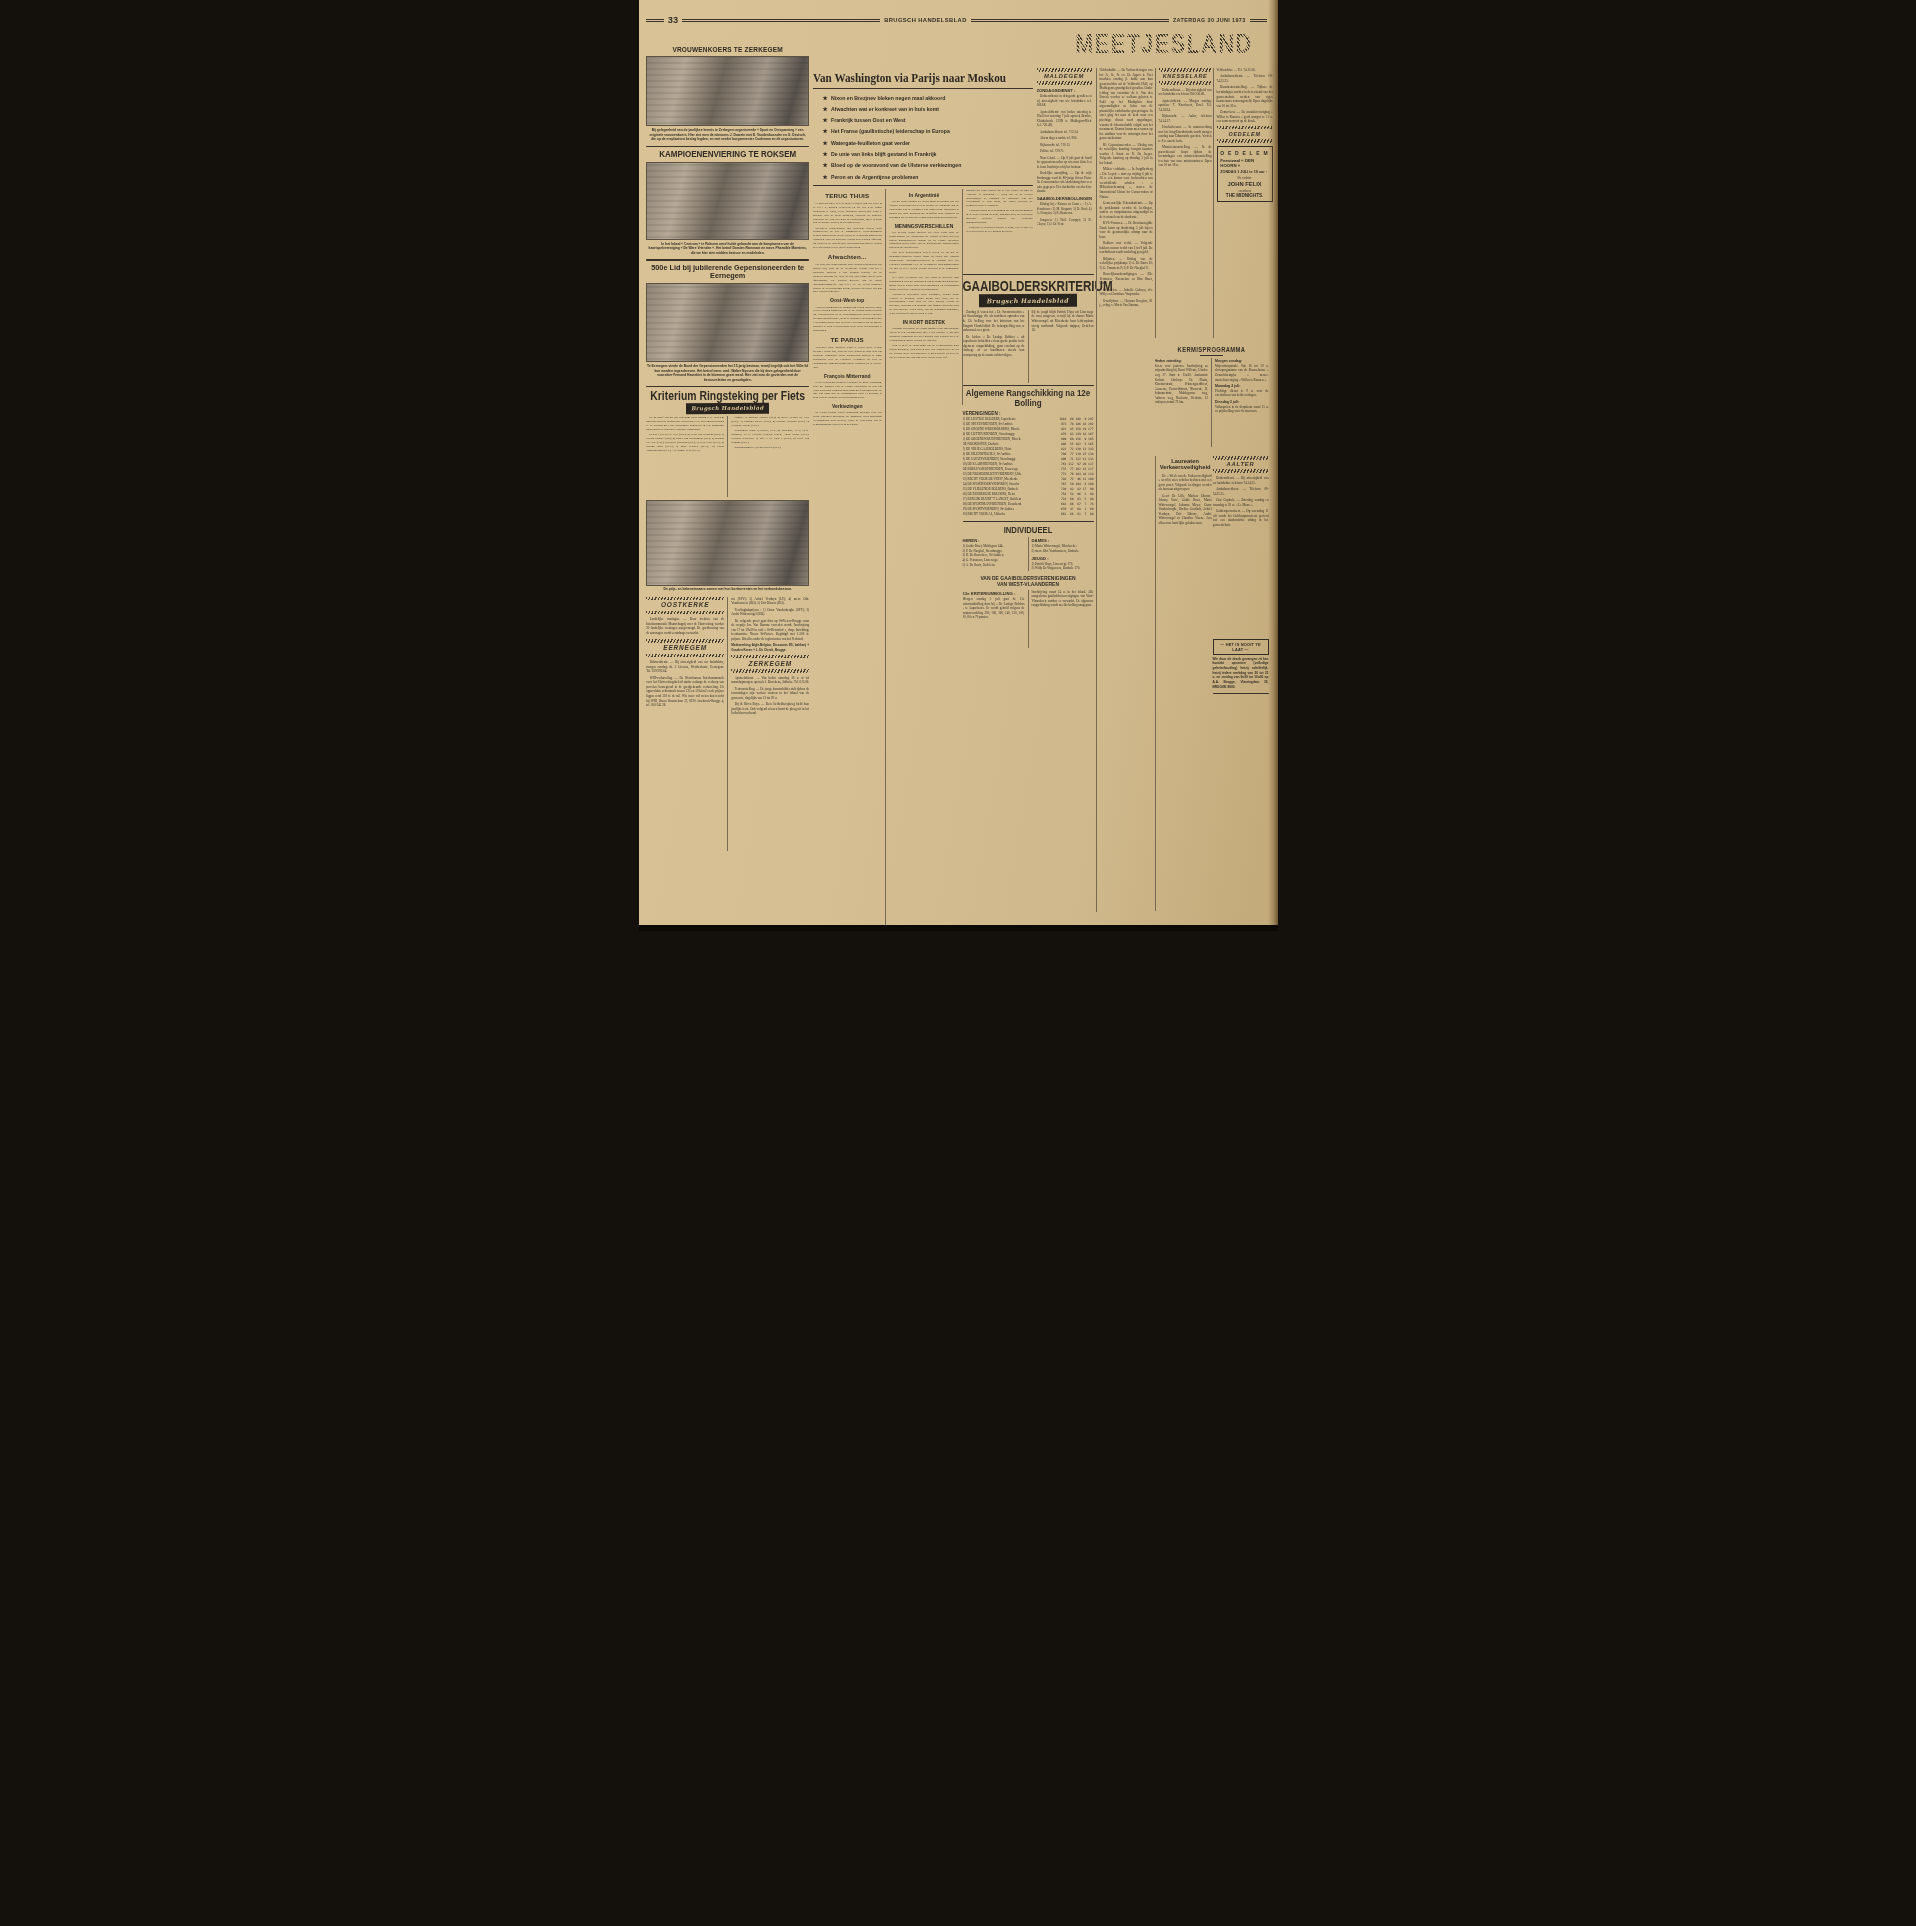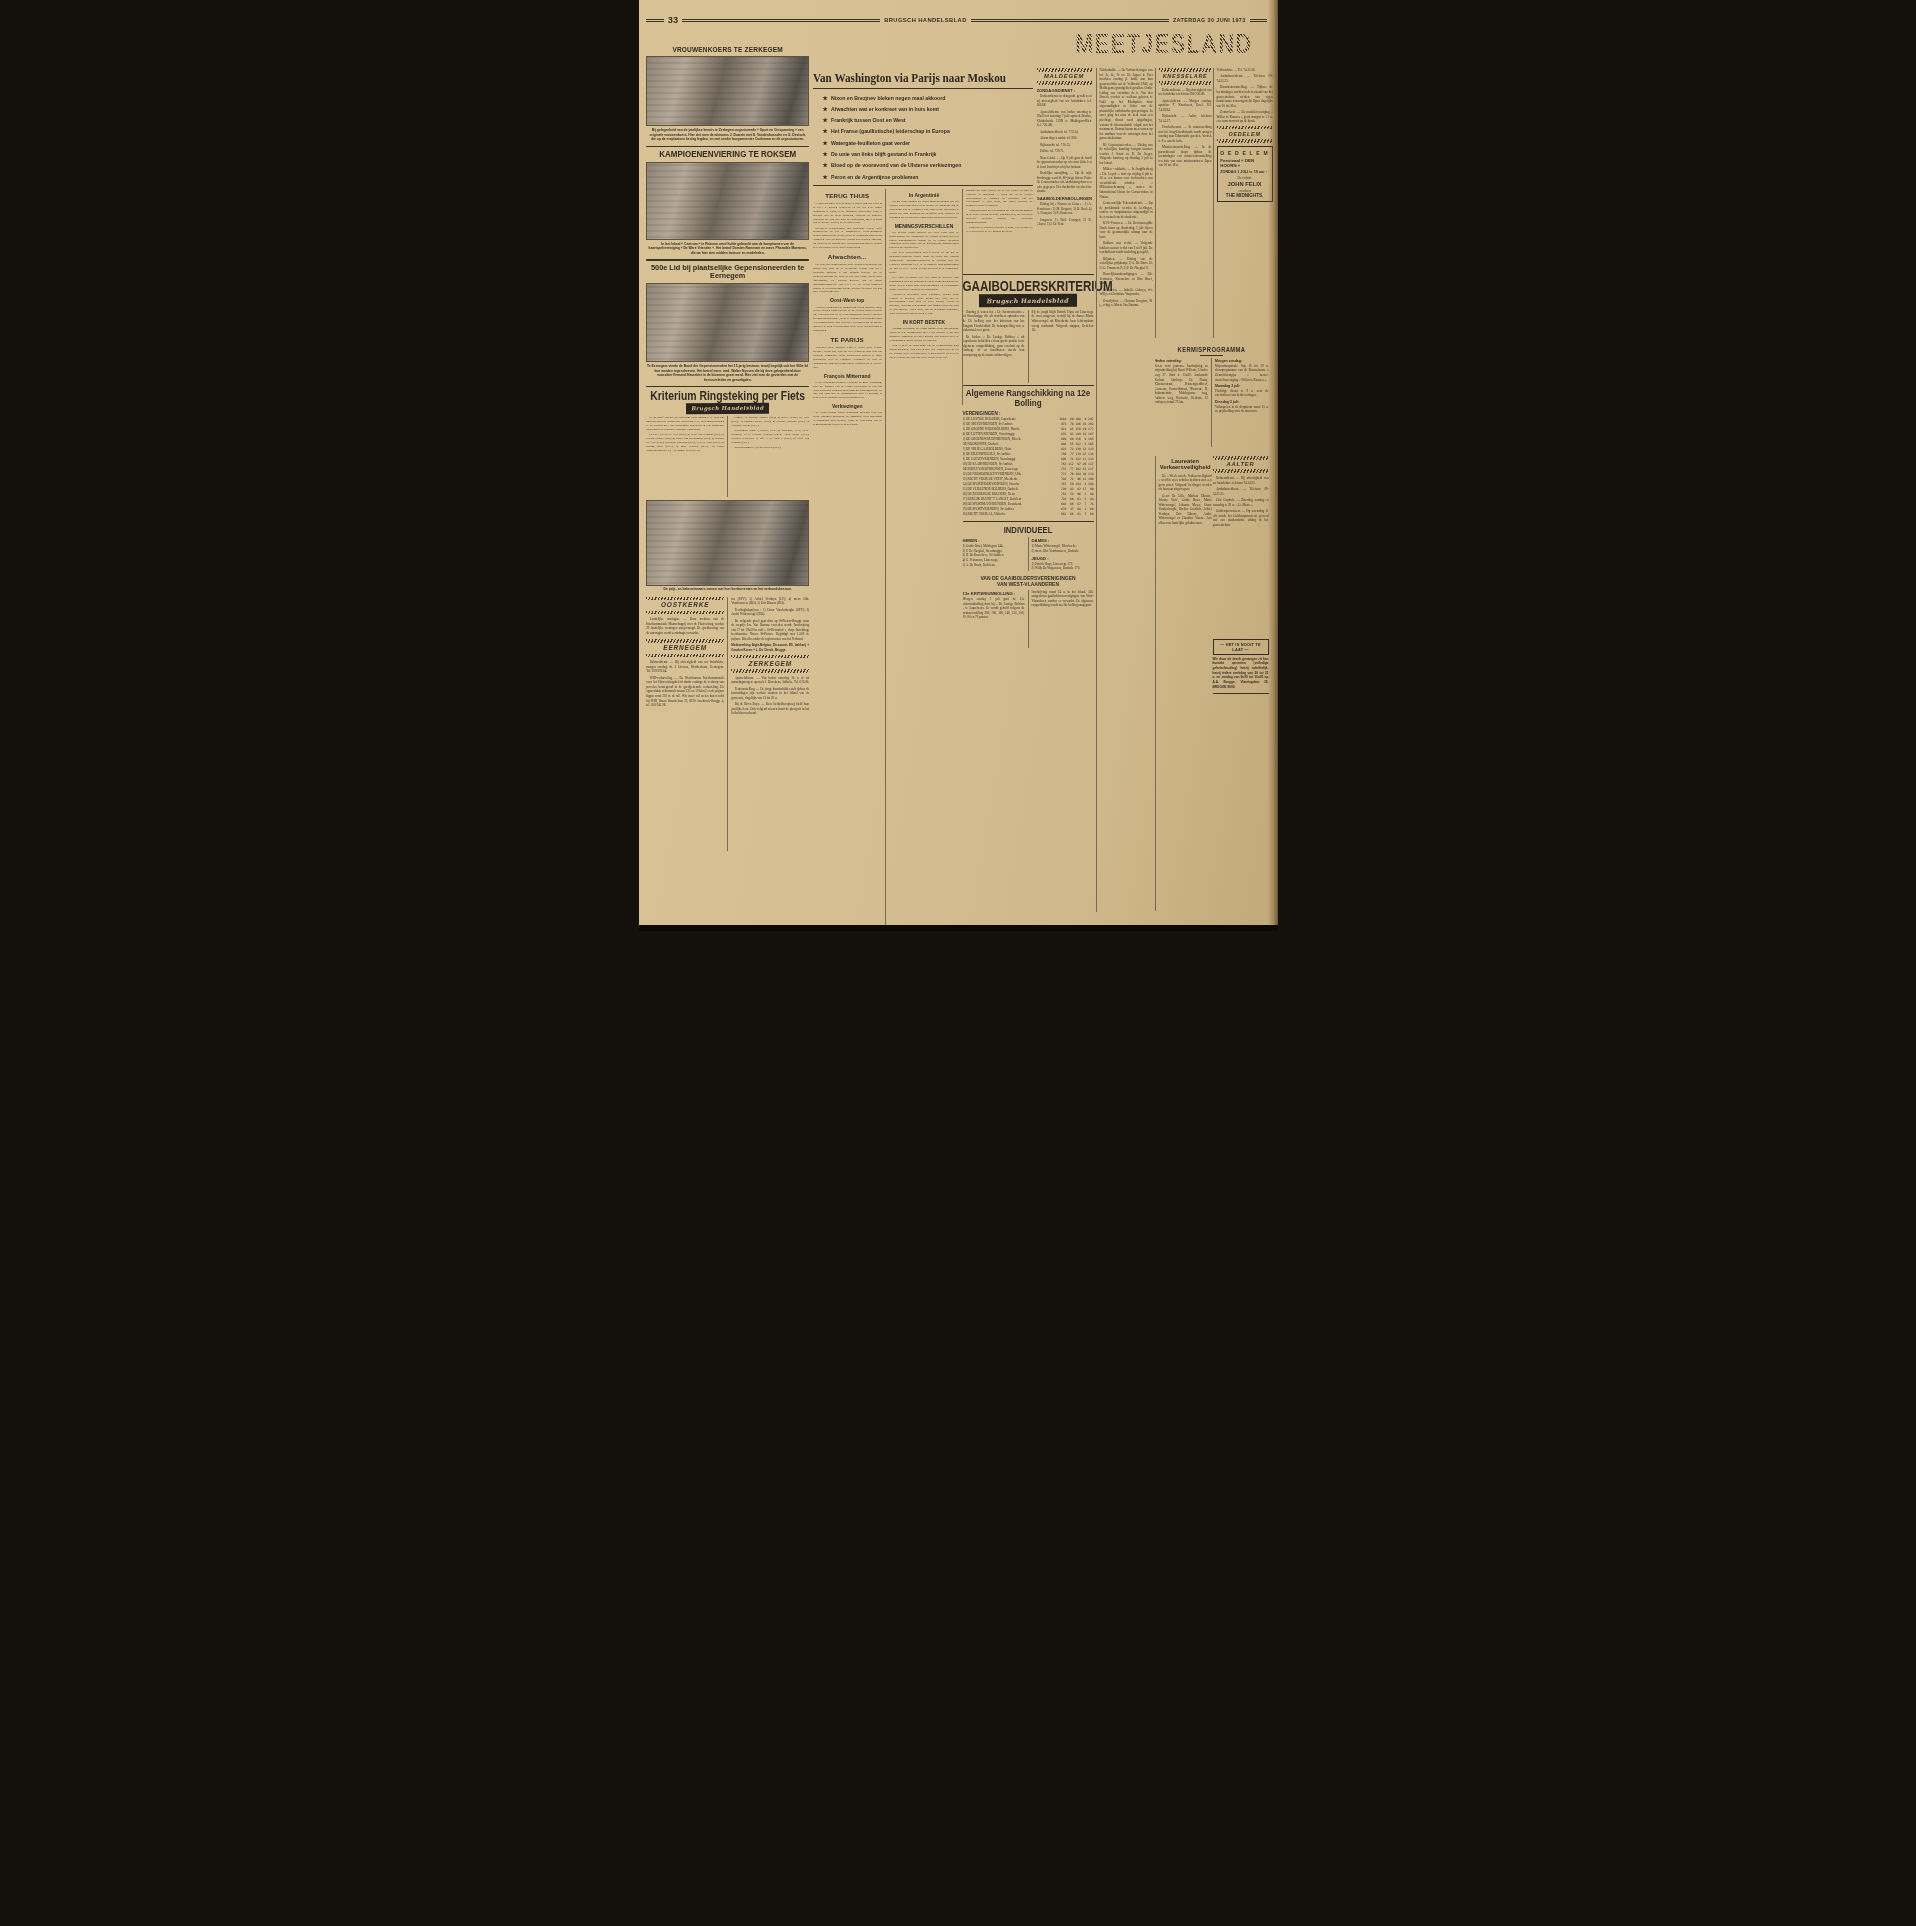--- a/index.html
+++ b/index.html
@@ -99,21 +99,21 @@
     <div class="h-sans h-vrouwen">VROUWENKOERS TE ZERKEGEM</div>
     <div class="photo" style="height:68px;margin-top:3.1px;"></div>
     <div class="caption">Bij gelegenheid van de jaarlijkse kermis te Zerkegem organiseerde « Sport en Ontspanning » een originele vrouwenkoers. Hier ziet men de winnares J. Duwein met D. Vandenbussche en G. Devisch, die op de ereplaatsen beslag legden, en met verder burgemeester Cooleman en de organisatoren.</div>
     <div class="hrule" style="margin:3.9px 0 3.1px;"></div>
 
     <div class="h-sans h-roksem">KAMPIOENENVIERING TE ROKSEM</div>
     <div class="photo" style="height:76px;margin-top:3.1px;"></div>
     <div class="caption">In het lokaal « Centrum » te Roksem werd hulde gebracht aan de kampioenen van de kaartspelvereniging « De Ware Vrienden ». Het betrof Domien Rammant en mevr. Pharailde Maertens, die we hier zien midden bestuur en medeleden.</div>
     <div class="hrule" style="margin:3.9px 0 3.1px;"></div>
 
-    <div class="h-sans h-lid">500e Lid bij plaatselijke Gepensioneerden te Eernegem</div>
+    <div class="h-sans h-lid">500e Lid bij jubilerende Gepensioneerden te Eernegem</div>
     <div class="photo" style="height:77px;margin-top:2.7px;"></div>
     <div class="caption">Te Eernegem vierde de Bond der Gepensioneerden het 15-jarig bestaan, terwijl tegelijk ook het 500e lid kon worden ingeschreven. Het betrof mevr. wed. Walter Nyssen die bij deze gelegenheid door voorzitter Fernand Hautekiet in de bloemen gezet werd. Hier ziet men de gevierden met de bestuursleden en genodigden.</div>
     <div class="hrule" style="margin:3.9px 0 2.7px;"></div>
 
     <div class="h-sans h-krit">Kriterium Ringsteking per Fiets</div>
     <span class="logo-box">Brugsch Handelsblad</span>
     <div class="two-col body-sm" style="height:81px;overflow:hidden;">
       <div>
         <p>De 2e proef van het 27e kriterium werd zondag jl. te Oedelem ingericht door de plaatselijke wielerclub « De Beverhoutsvrienden ». Er werden heel wat deelnemers genoteerd in een spannende doch sportieve strijd met volgende einduitslag:</p>
         <p>Heren: 1) Geert De Lille (OW); 2) Leon Van Tieghem (SW); 3) Gerard Dhoore (BO); 4) Roger Van Ryckeghem (SW); 5) Maurits De Lille (OW); 6) Robert Maertens (SW); 7) Yves Verté (SPV); 8) Roland Braet (SPV); 9) Marc Willaert (SPV); 10) Oscar Vandenberghe (SPV); 11) Johnny Verté (SPV).</p>

